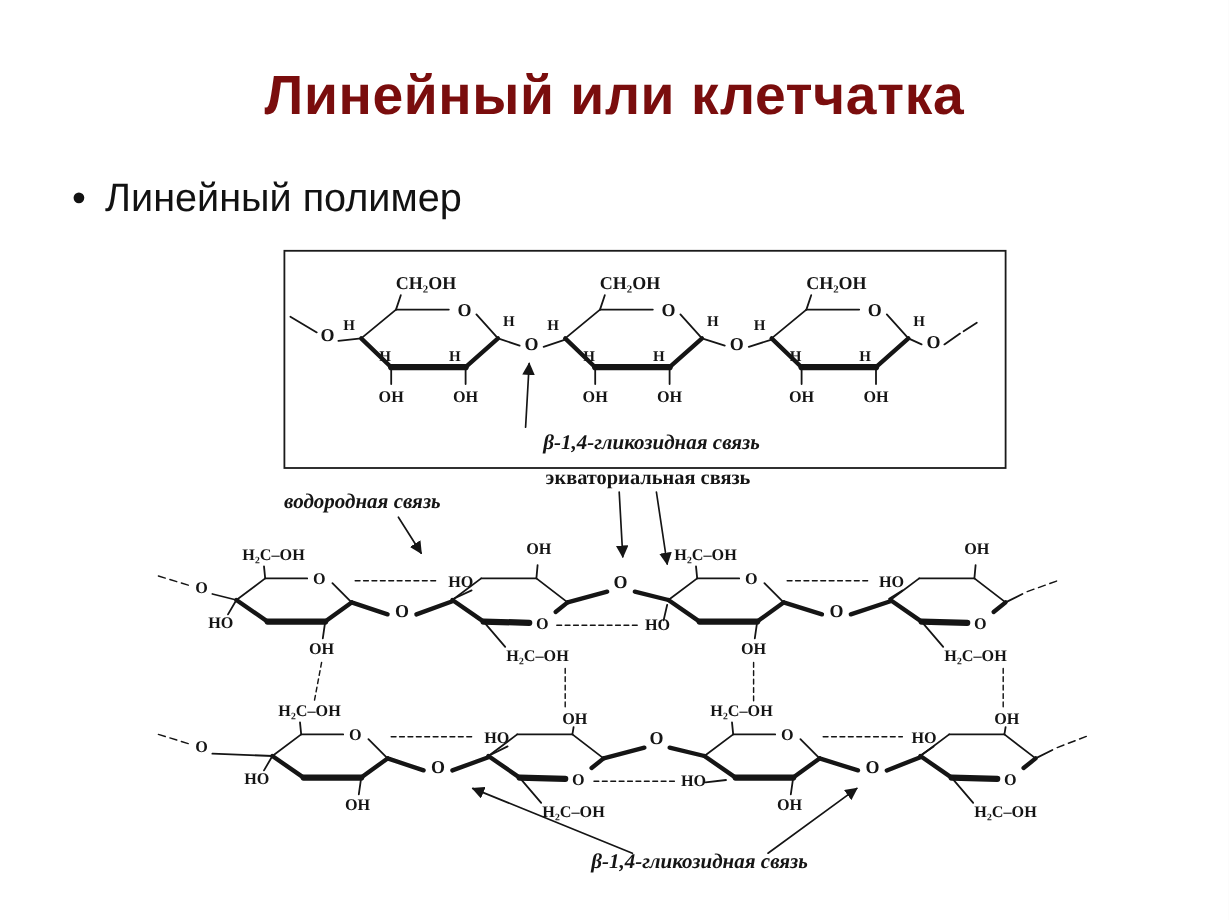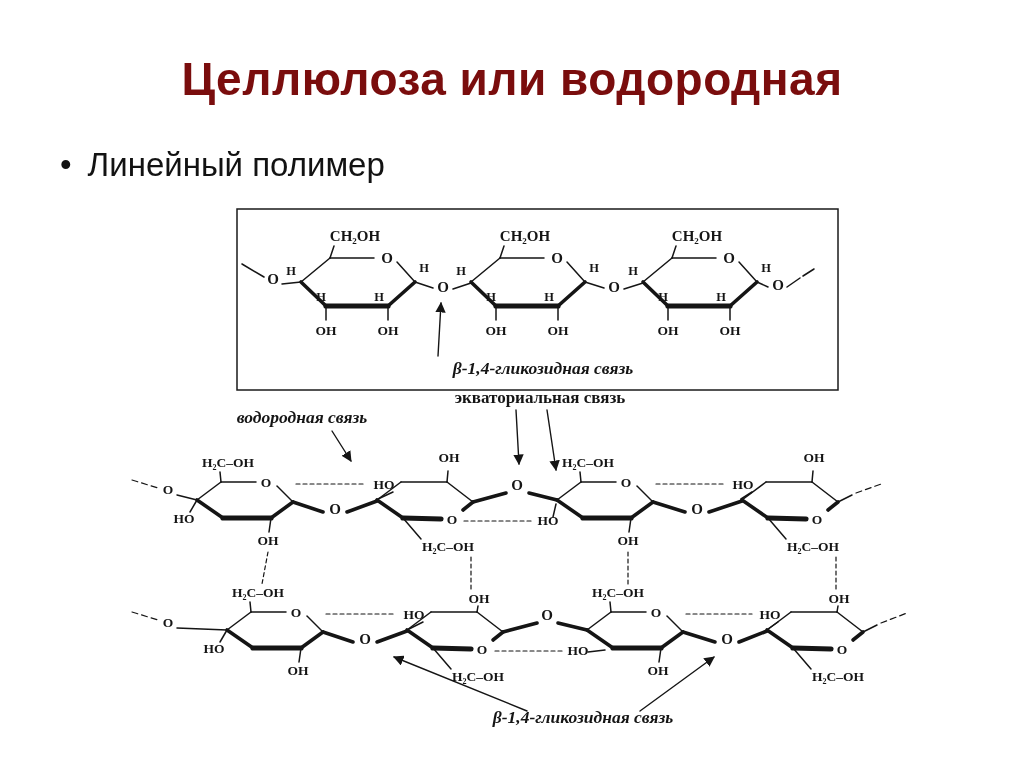--- a/index.html
+++ b/index.html
@@ -18,21 +18,21 @@
   .md{stroke-width:3.6}.tk{stroke-width:5.2}.bw{stroke-width:3.6}
   .hb{stroke-width:1.2;stroke-dasharray:4 3}
   .ct{stroke-width:1.2;stroke-dasharray:6 4}
   .ar{stroke-width:1.4;marker-end:url(#arr)}
   .bx{fill:none;stroke:#1a1a1a;stroke-width:1.5}
 </style>
 </head>
 <body>
 
 <div class="slide">
-  <div class="title">Целлюлоза или водородная</div>
+  <div class="title">Линейный или клетчатка</div>
   <div class="bullet-line">
     <span>•</span>
     <span>Линейный полимер</span>
   </div>
 
   <svg class="diagram" width="1024" height="767" viewBox="0 0 1024 767">
     <defs>
       <marker id="arr" viewBox="0 0 10 10" refX="9" refY="5" markerWidth="7.5" markerHeight="7.5" orient="auto">
         <path d="M0,0 L10,5 L0,10 z" fill="#151515"></path>
       </marker>

